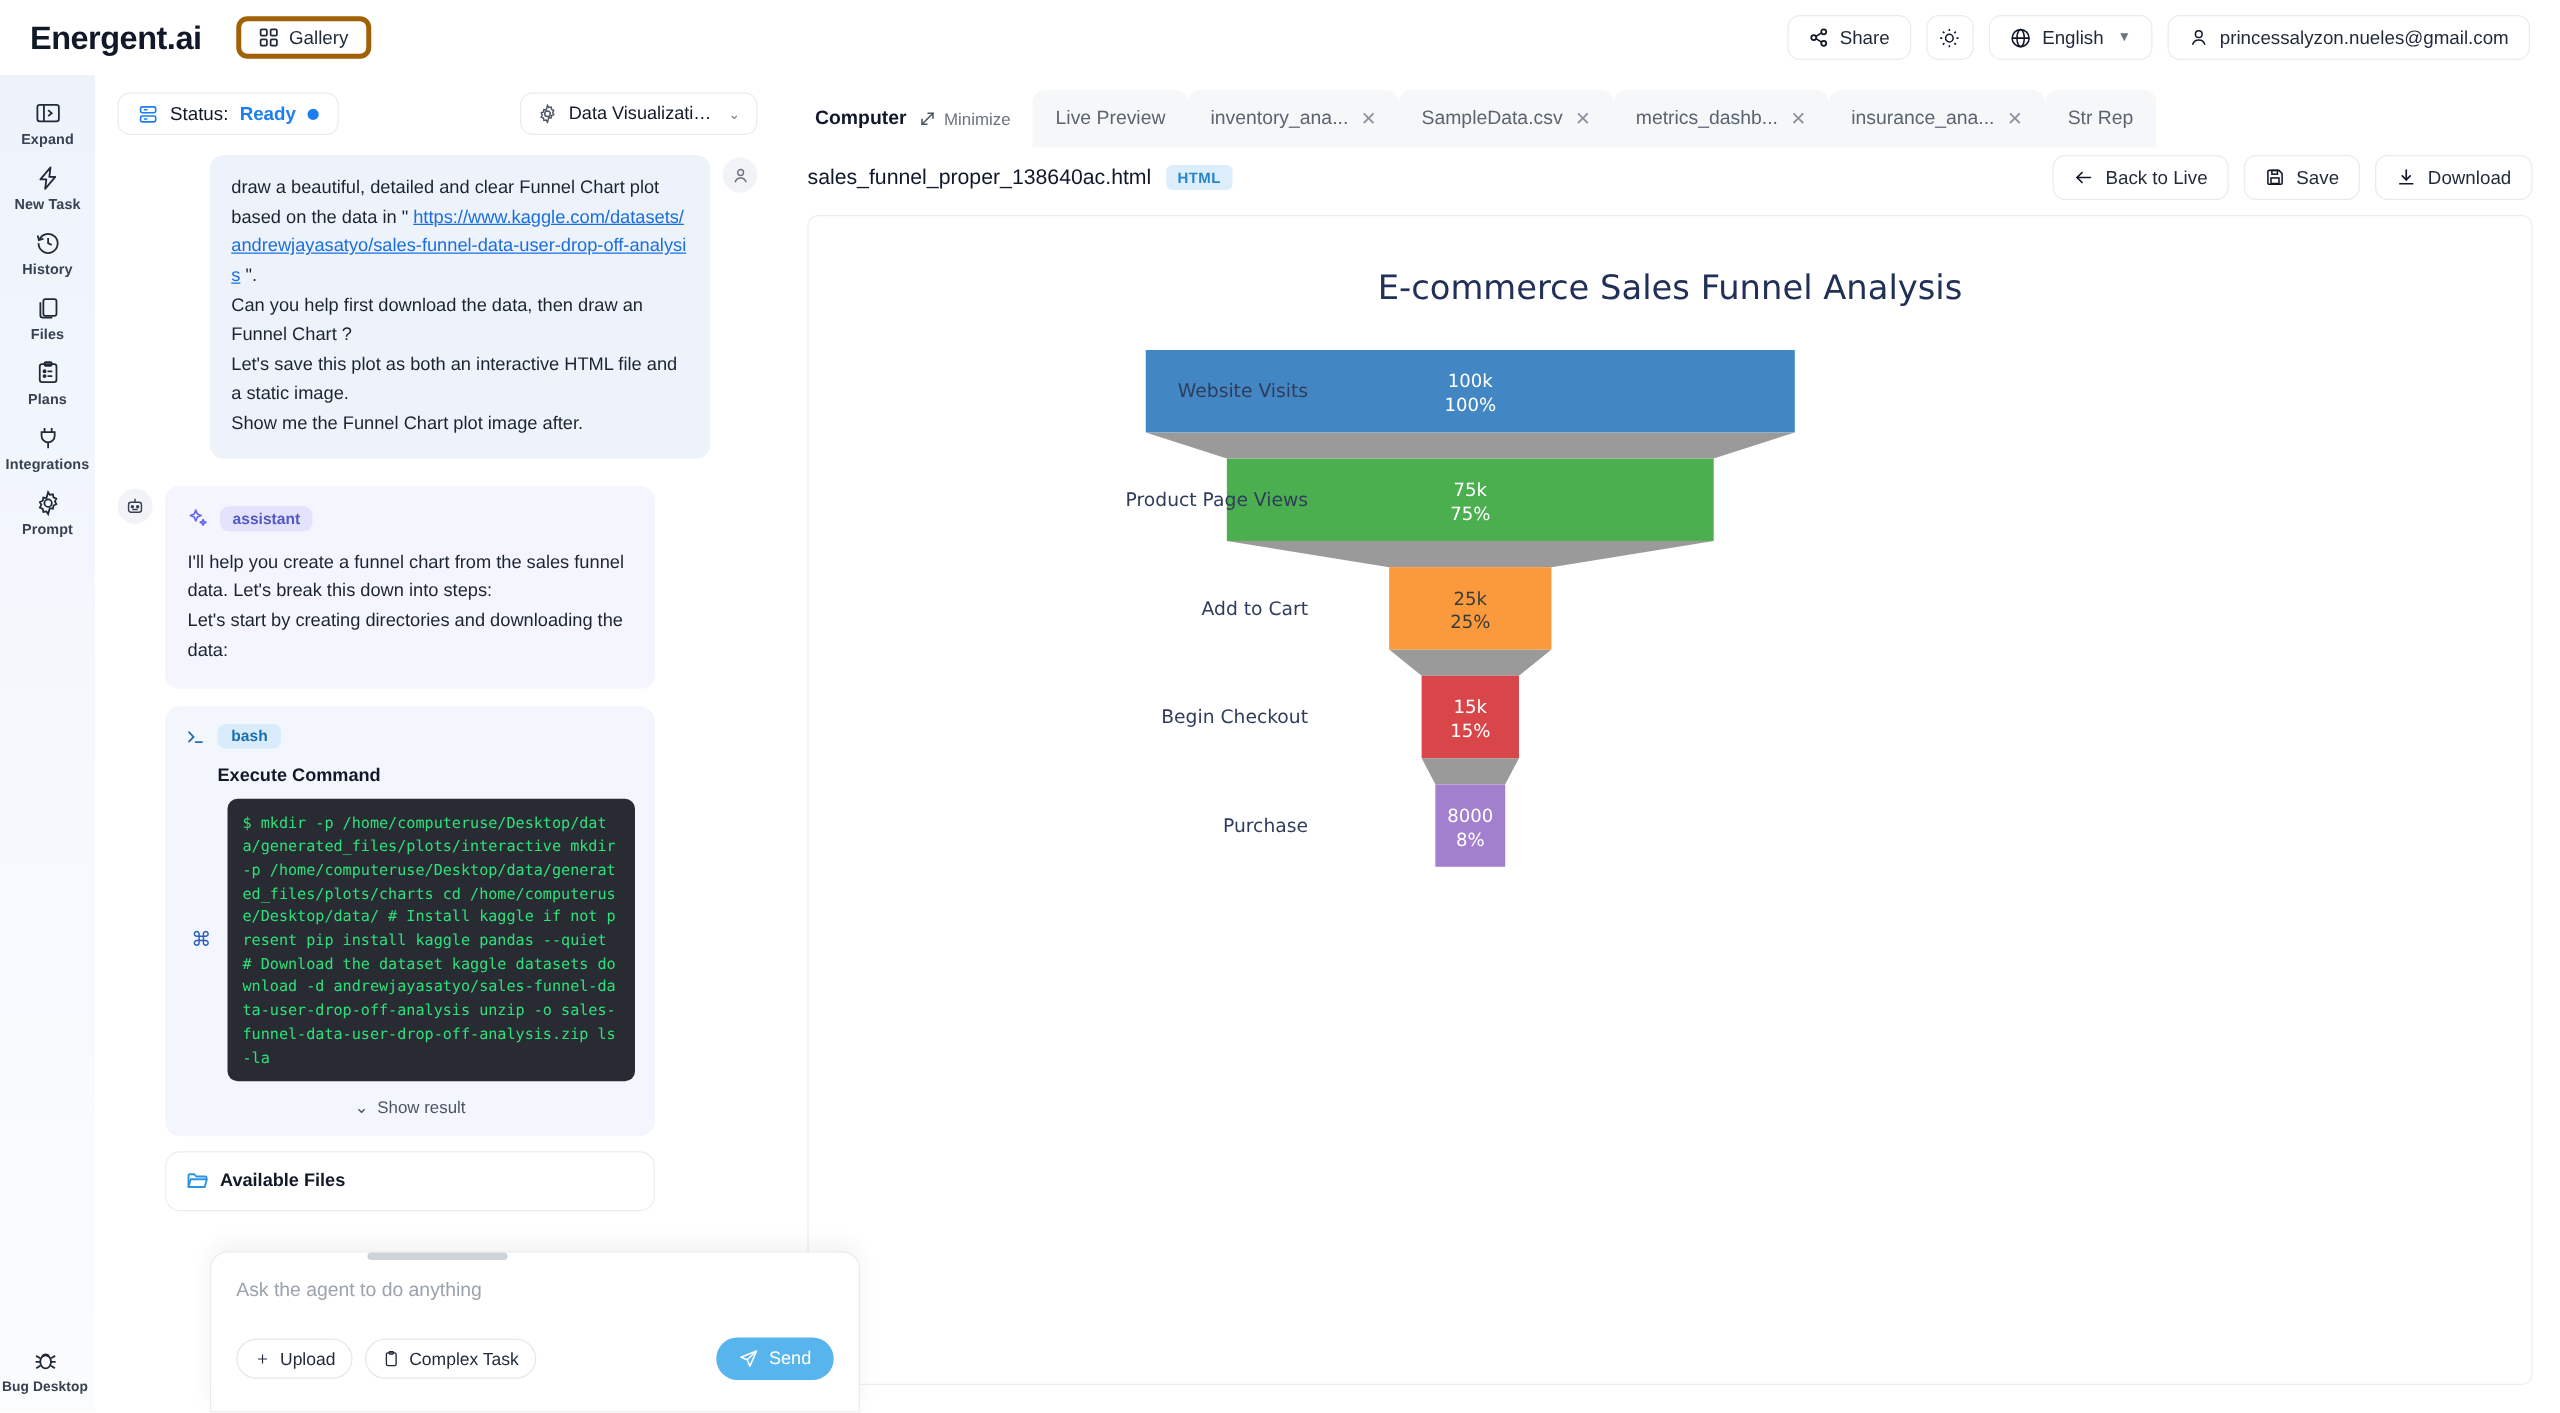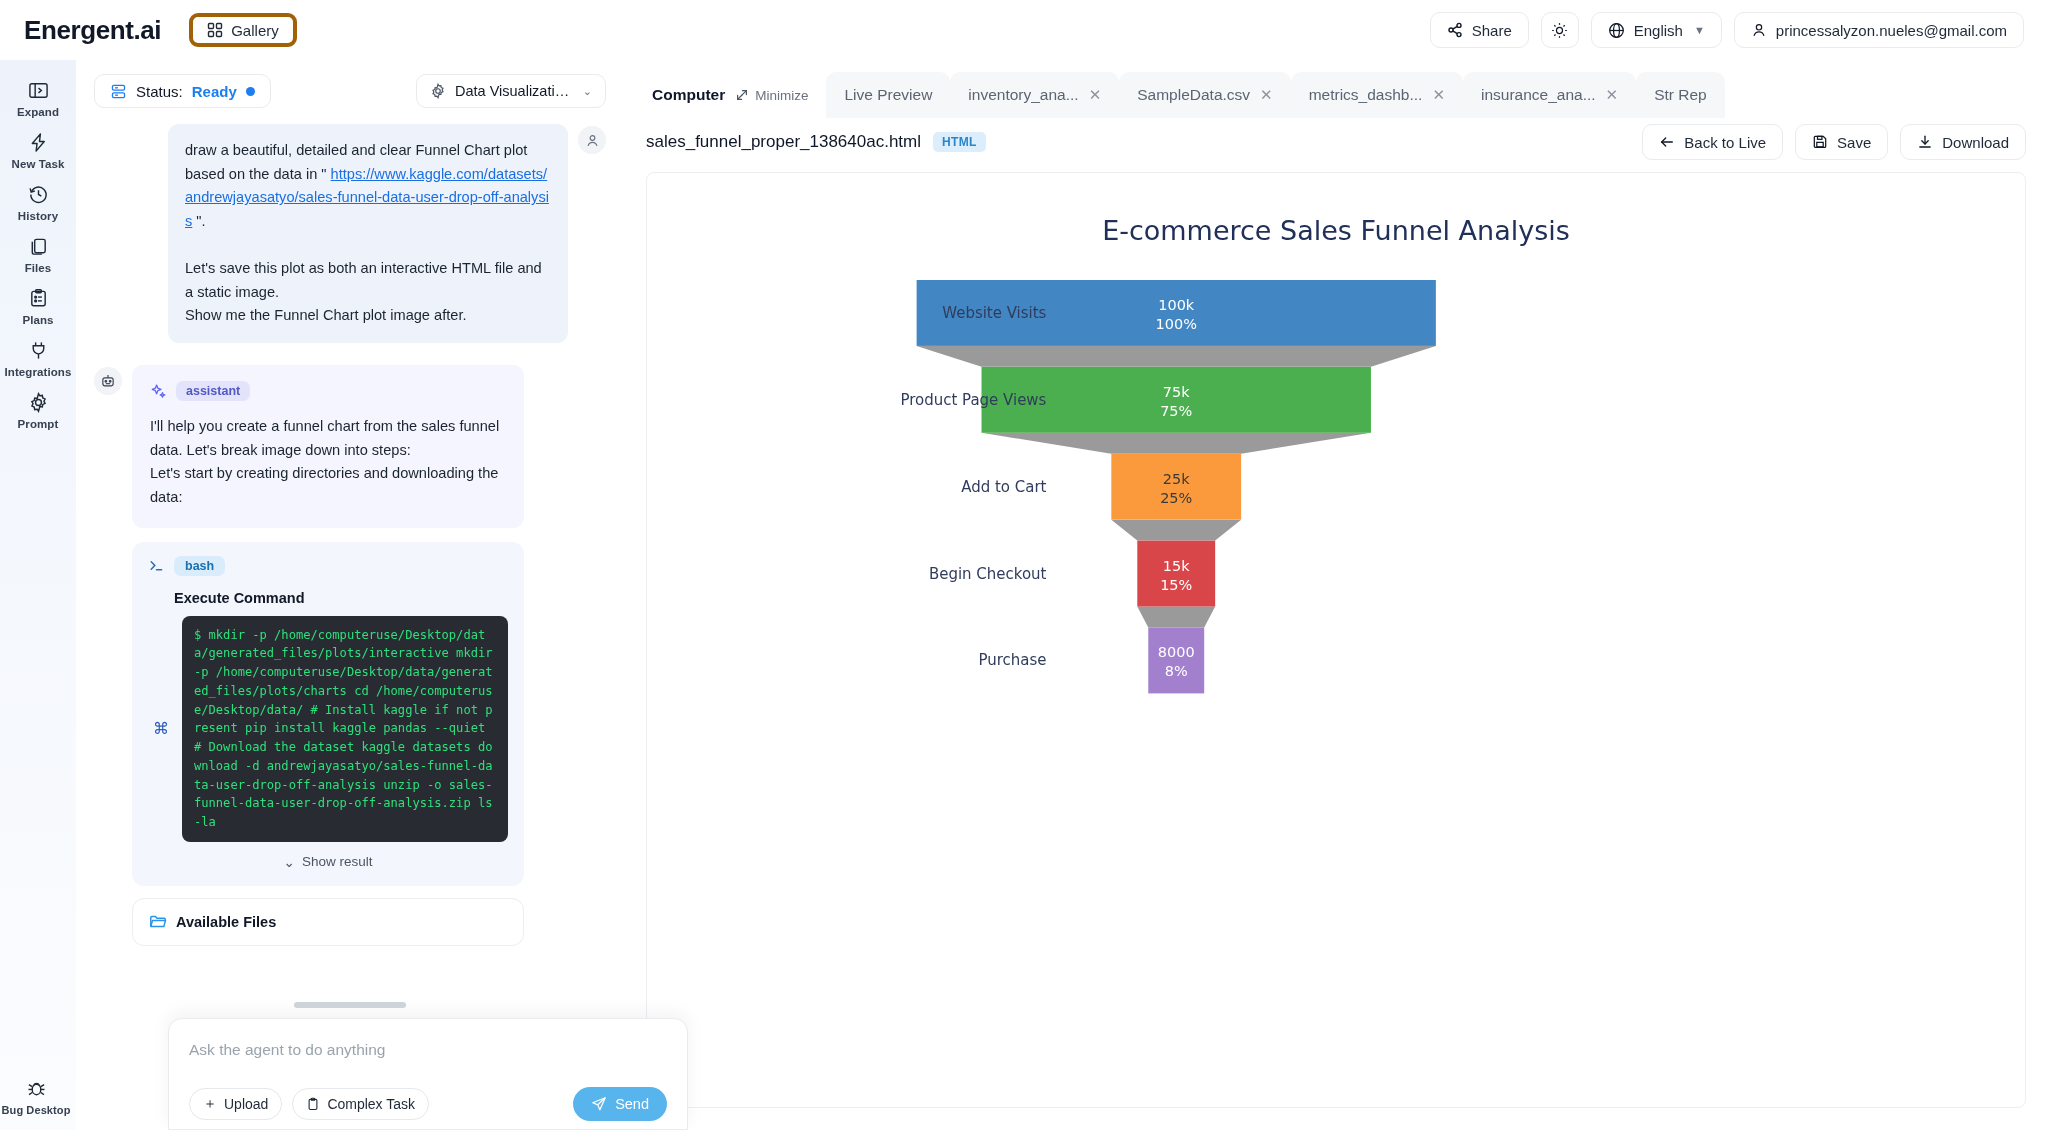--- a/index.html
+++ b/index.html
@@ -158,21 +158,21 @@
     border: 1px solid #ebedf0; border-radius: 12px;
     background: #fff; padding: 14px 16px;
   }
   .files-head { display: flex; align-items: center; gap: 9px; font-size: 14.5px; font-weight: 700; color: #111827; }
 
   
   .composer {
     position: absolute; left: 92px; bottom: 0; width: 520px;
     background: #fff;
     border: 1px solid #e9ebee; border-top-left-radius: 14px; border-top-right-radius: 14px;
-    padding: 22px 20px 8px;
+    padding: 22px 20px 25px;
     z-index: 20;
     box-shadow: 0 -6px 18px rgba(16,24,40,.05);
   }
   .composer .ph { font-size: 15.5px; color: #9aa3ad; }
   .composer-actions { display: flex; align-items: center; gap: 10px; margin-top: 28px; }
   .cbtn {
     display: inline-flex; align-items: center; gap: 7px;
     height: 32px; padding: 0 13px;
     border: 1px solid #e6e8eb; border-radius: 16px;
     background: #fff; font-size: 14px; color: #1f2937; cursor: pointer;
@@ -418,21 +418,21 @@
           <span class="txt">Data Visualizatio...</span>
           <span class="chev" style="margin-left:auto">⌄</span>
         </div>
       </div>
 
       <div class="chat-scroll">
 
         <div class="msg-user-row">
           <div class="bubble-user">
             <span>draw a beautiful, detailed and clear Funnel Chart plot based on the data in " </span><a href="#">https://www.kaggle.com/datasets/andrewjayasatyo/sales-funnel-data-user-drop-off-analysis</a><span> ".</span><br>
-            <br>
+            <span>Can you help first download the data, then draw an Funnel Chart ?</span><br>
             <span>Let's save this plot as both an interactive HTML file and a static image.</span><br>
             <span>Show me the Funnel Chart plot image after.</span>
           </div>
           <div class="avatar-sm">
             <svg width="15" height="15" viewBox="0 0 18 18" fill="none" stroke="#6b7280" stroke-width="1.4">
               <circle cx="9" cy="6" r="2.8"></circle>
                 <path d="M3.6 15.4c.9-2.8 2.9-4.2 5.4-4.2s4.5 1.4 5.4 4.2"></path>
             </svg>
           </div>
         </div>
@@ -453,21 +453,21 @@
               <div class="assist-head">
                 <span>
                   <svg width="17" height="17" viewBox="0 0 18 18" fill="none" stroke="#6366f1" stroke-width="1.4" stroke-linejoin="round">
                     <path d="M7 2.2l1.3 3.3L11.6 6.8 8.3 8.1 7 11.4 5.7 8.1 2.4 6.8l3.3-1.3z"></path>
                     <path d="M13.2 10.2l.7 1.7 1.7.7-1.7.7-.7 1.7-.7-1.7-1.7-.7 1.7-.7z"></path>
                   </svg>
                 </span>
                 <span class="assist-tag">assistant</span>
               </div>
               <div class="assist-body">
-                <div>I'll help you create a funnel chart from the sales funnel data. Let's break image down into steps:</div>
+                <div>I'll help you create a funnel chart from the sales funnel data. Let's break this down into steps:</div>
                 <div>Let's start by creating directories and downloading the data:</div>
               </div>
             </div>
 
             <div class="tool-card">
               <div class="tool-head">
                 <span>
                   <svg width="17" height="17" viewBox="0 0 18 18" fill="none" stroke="#2a6fb0" stroke-width="1.6" stroke-linecap="round">
                     <polyline points="3.4,5 7.2,9 3.4,13"></polyline>
                       <line x1="9" y1="13.4" x2="14.4" y2="13.4"></line>

